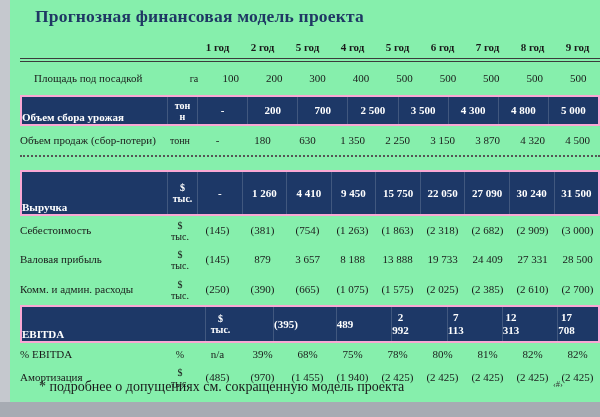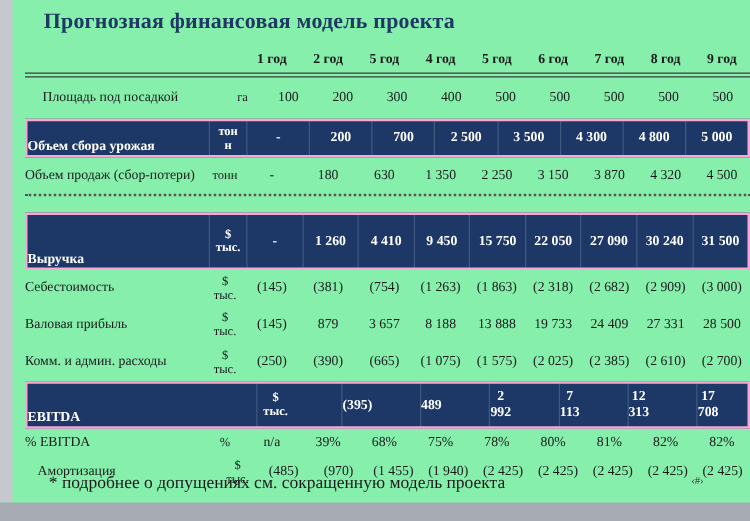--- a/index.html
+++ b/index.html
@@ -29,21 +29,21 @@
     align-self:stretch;display:flex;align-items:center;justify-content:center;}
   #rows .t-row:nth-child(1){height:33px;margin-left:14px;}
   #rows .t-row:nth-child(2){height:31px;}
   #rows .t-row:nth-child(3){height:29px;border-bottom:2px dotted #555;margin-bottom:13px;}
   #rows .t-row:nth-child(4){height:46px;}
   #rows .t-row:nth-child(5){height:29px;}
   #rows .t-row:nth-child(6){height:29px;}
   #rows .t-row:nth-child(7){height:31px;}
   #rows .t-row:nth-child(8){height:38px;gap:38px;}
   #rows .t-row:nth-child(9){height:22px;}
-  #rows .t-row:nth-child(10){height:25px;margin-left:10px;}
+  #rows .t-row:nth-child(10){height:25px;}
   #rows .t-row:nth-child(11){height:27px;margin-top:12px;align-items:flex-start;}
   #rows .t-row:nth-child(11) .c-label,
   #rows .t-row:nth-child(11) .c-val{padding-top:2px;}
   .footnote{
     position:absolute;left:20px;top:379px;font-size:14px;color:#1a1a1a;z-index:2;white-space:nowrap;margin-left:19px;
   }
   .page-num{
     position:absolute;left:553px;top:379px;font-size:8.5px;color:#333;z-index:2;
   }
 </style>

